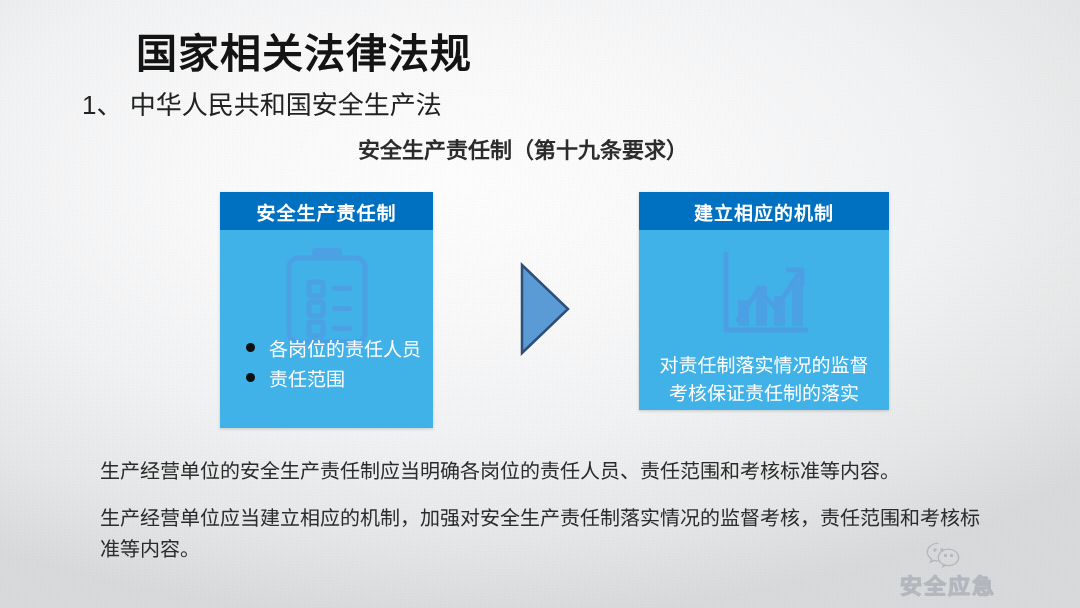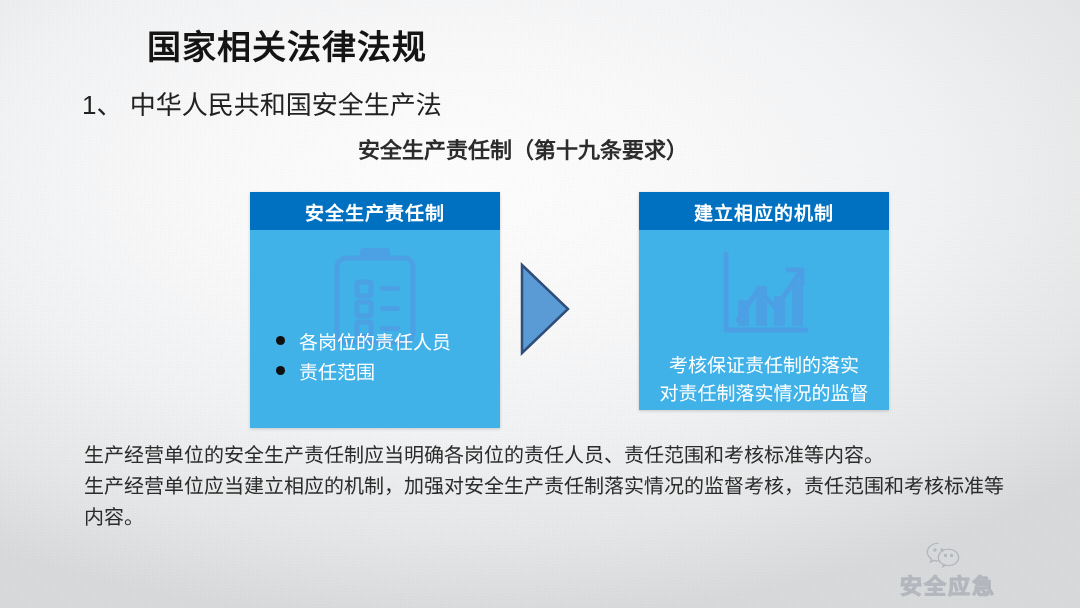--- a/index.html
+++ b/index.html
@@ -39,26 +39,25 @@
       repeating-linear-gradient(0deg, rgba(0,0,0,.018) 0 1px, rgba(255,255,255,.02) 1px 2px),
       repeating-linear-gradient(90deg, rgba(0,0,0,.015) 0 1px, rgba(255,255,255,.02) 1px 2px),
       repeating-linear-gradient(37deg, rgba(0,0,0,.012) 0 2px, rgba(255,255,255,.012) 2px 3px);
   }
 
   
   #title {
     position: absolute;
     left: 136px;
     top: 20px;
-    font-size: 34px;
+    font-size: 41px;
     font-weight: bold;
     color: #141414;
     letter-spacing: 1px;
     white-space: nowrap;
-    margin-left: 11px;
   }
 
   #item-line {
     position: absolute;
     left: 82px;
     top: 84px;
     font-size: 26px;
     color: #222;
     white-space: nowrap;
   }
@@ -88,21 +87,21 @@
     justify-content: center;
   }
   .card-head-text {
     color: #ffffff;
     font-size: 19px;
     font-weight: bold;
     letter-spacing: 1px;
     white-space: nowrap;
   }
 
-  #card-left  { left: 220px; top: 192px; width: 250px; height: 236px; margin-left: 30px; }
+  #card-left  { left: 220px; top: 192px; width: 213px; height: 236px; }
   #card-right { left: 639px; top: 192px; width: 250px; height: 218px; }
 
   
   #clipboard-icon {
     position: absolute;
     left: 50%;
     top: 52px;
     transform: translateX(-50%);
     width: 96px;
     height: 104px;
@@ -116,21 +115,21 @@
     transform: translateX(-50%);
     width: 100px;
     height: 96px;
     opacity: .48;
   }
 
   
   #bullets {
     position: absolute;
     left: 26px;
-    top: 133px;
+    top: 140px;
     margin: 0;
     padding: 0;
     list-style: none;
   }
   #bullets li {
     display: flex;
     align-items: center;
     height: 30px;
   }
   .dot {
@@ -171,21 +170,21 @@
   
   #body-text {
     position: absolute;
     left: 84px;
     top: 440px;
     width: 930px;
     font-size: 20px;
     line-height: 31px;
     color: #2b2b2b;
   }
-  #body-text p { margin: 0; }
+  #body-text p { margin: 16px; }
 
   
   #watermark {
     position: absolute;
     left: 900px;
     top: 542px;
     display: flex;
     align-items: center;
     opacity: .62;
     flex-direction: column;
@@ -260,22 +259,22 @@
       </g>
       <g fill="#5b8ce0" opacity=".85">
         <rect x="24" y="54" width="11" height="26"></rect>
         <rect x="42" y="40" width="11" height="40"></rect>
         <rect x="60" y="50" width="11" height="30"></rect>
         <rect x="78" y="34" width="11" height="46"></rect>
       </g>
     </svg>
 
     <div id="right-text">
+      <div>对责任制落实情况的监督</div>
       <div>考核保证责任制的落实</div>
-      <div>对责任制落实情况的监督</div>
     </div>
   </div>
 
   <div id="body-text">
     <p>生产经营单位的安全生产责任制应当明确各岗位的责任人员、责任范围和考核标准等内容。</p>
     <p>生产经营单位应当建立相应的机制，加强对安全生产责任制落实情况的监督考核，责任范围和考核标准等内容。</p>
   </div>
 
   <div id="watermark">
     <svg id="wechat-icon" viewBox="0 0 34 26">

